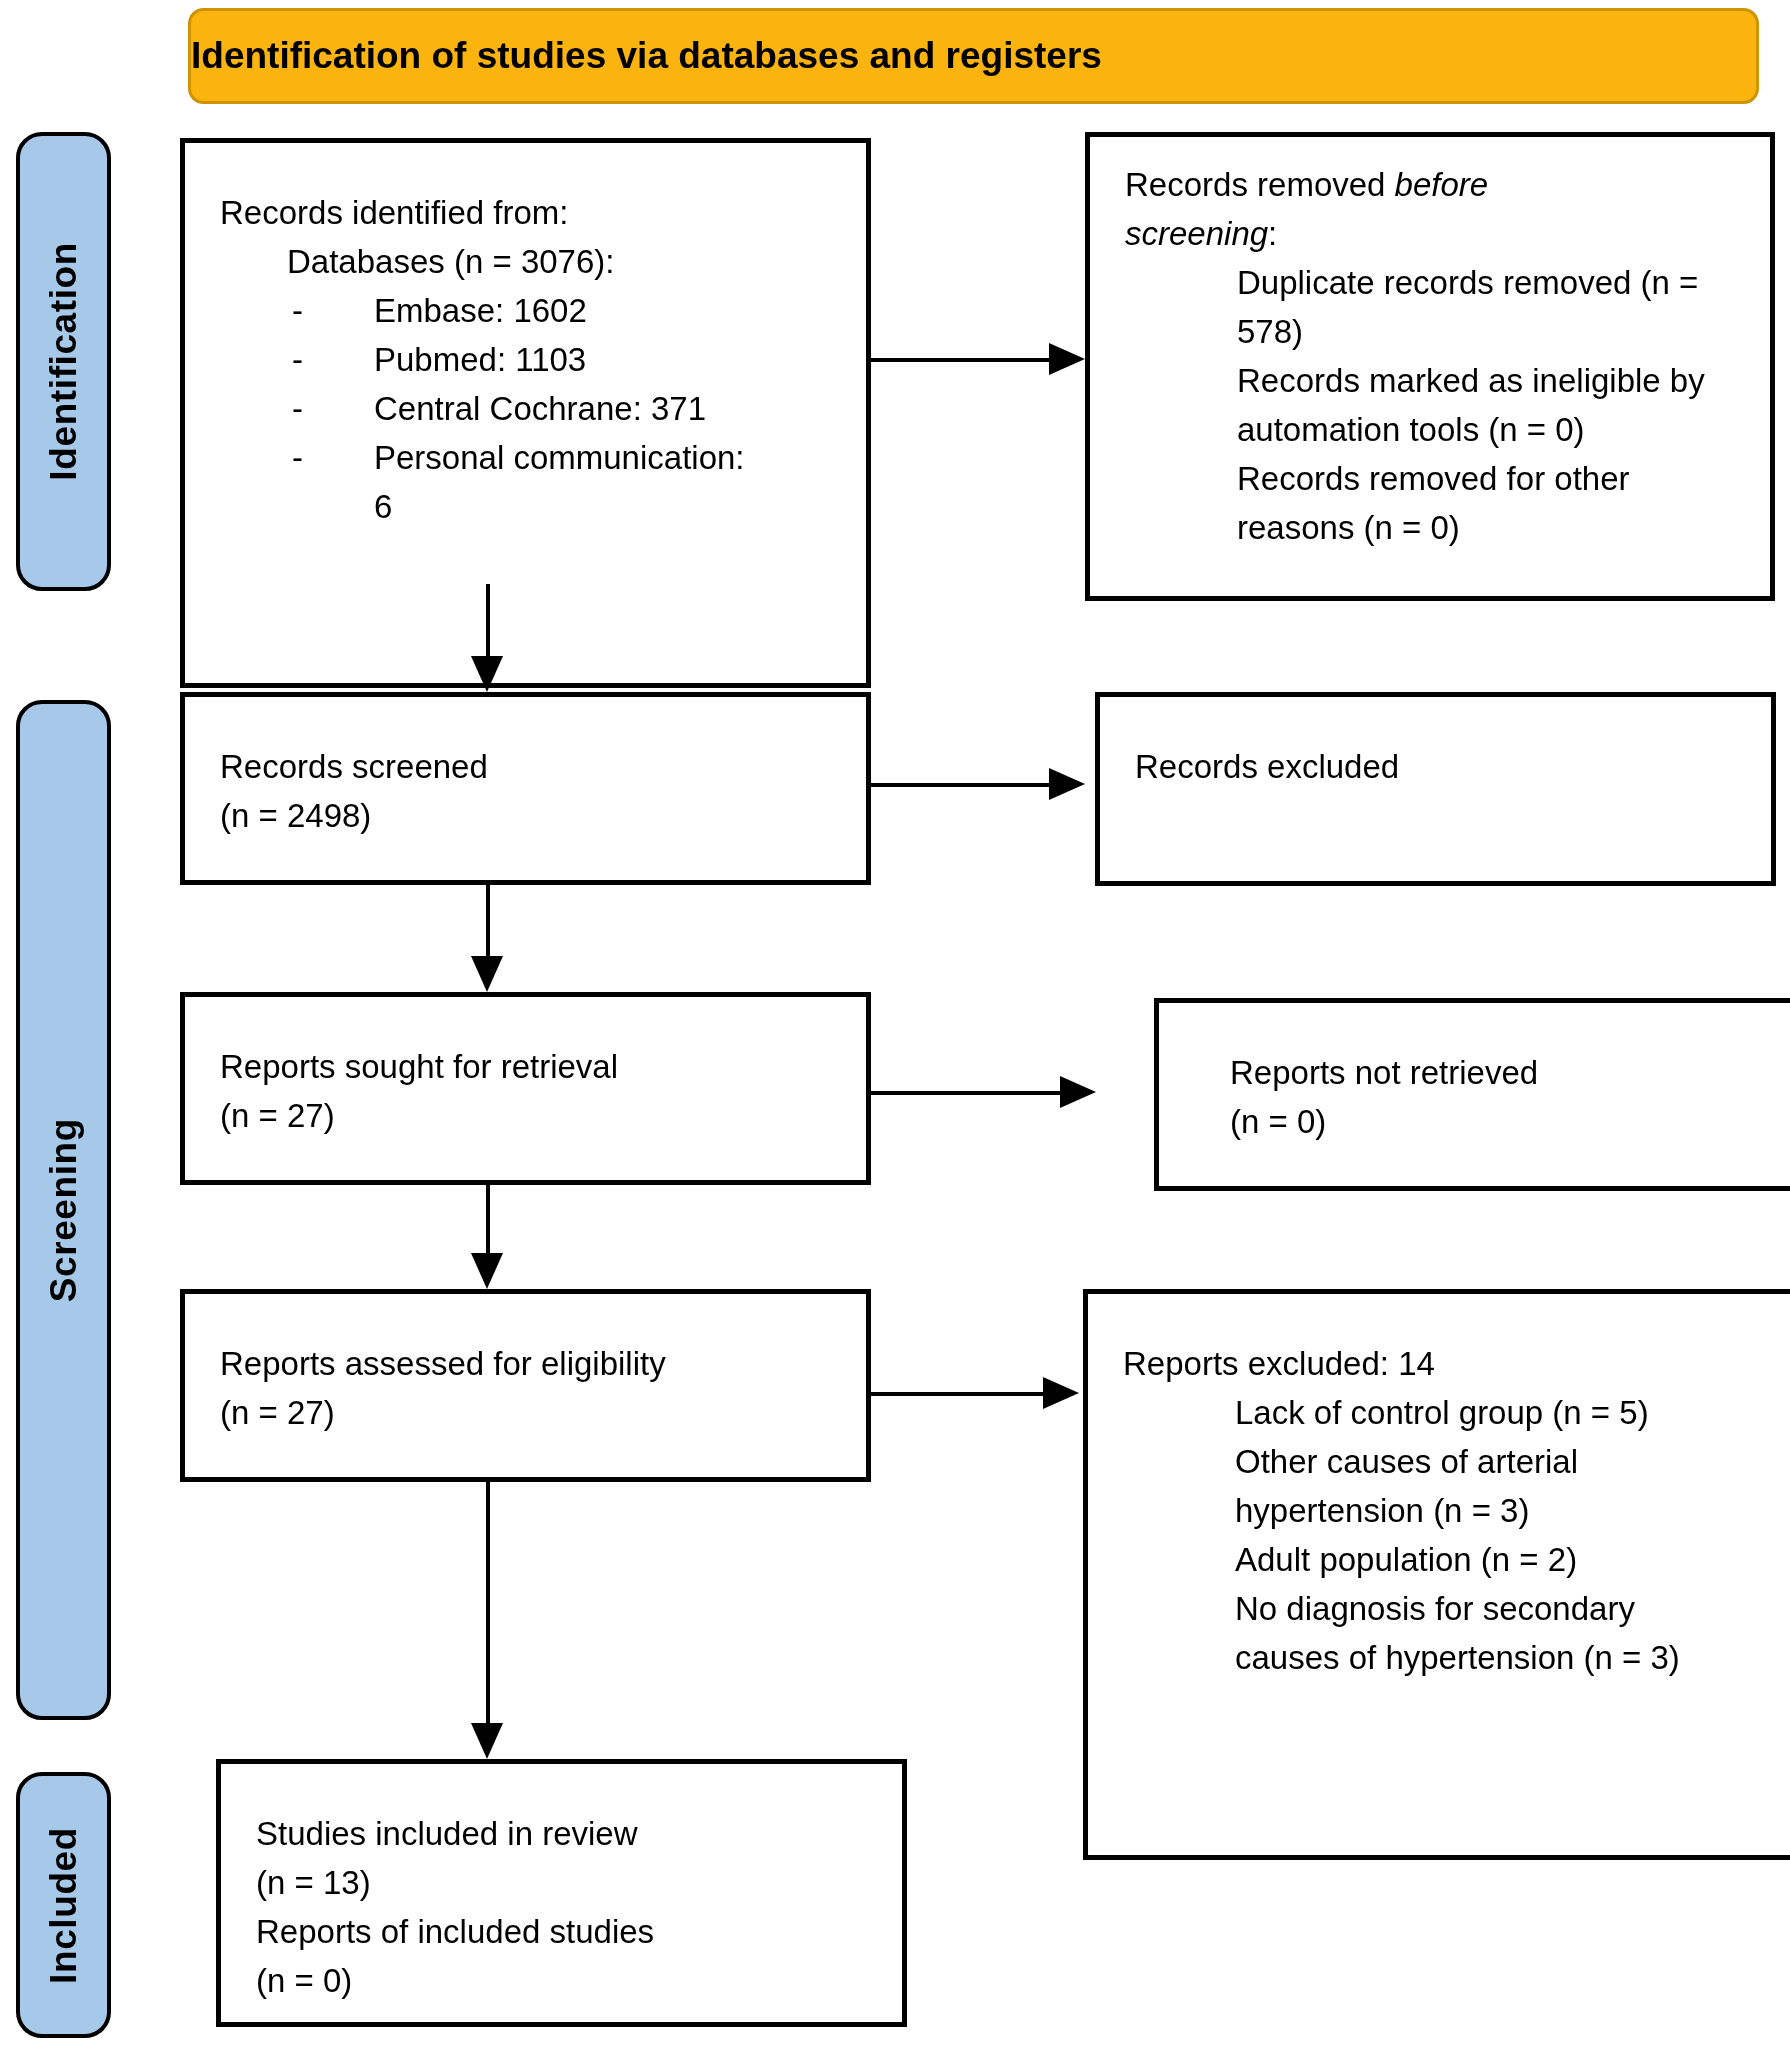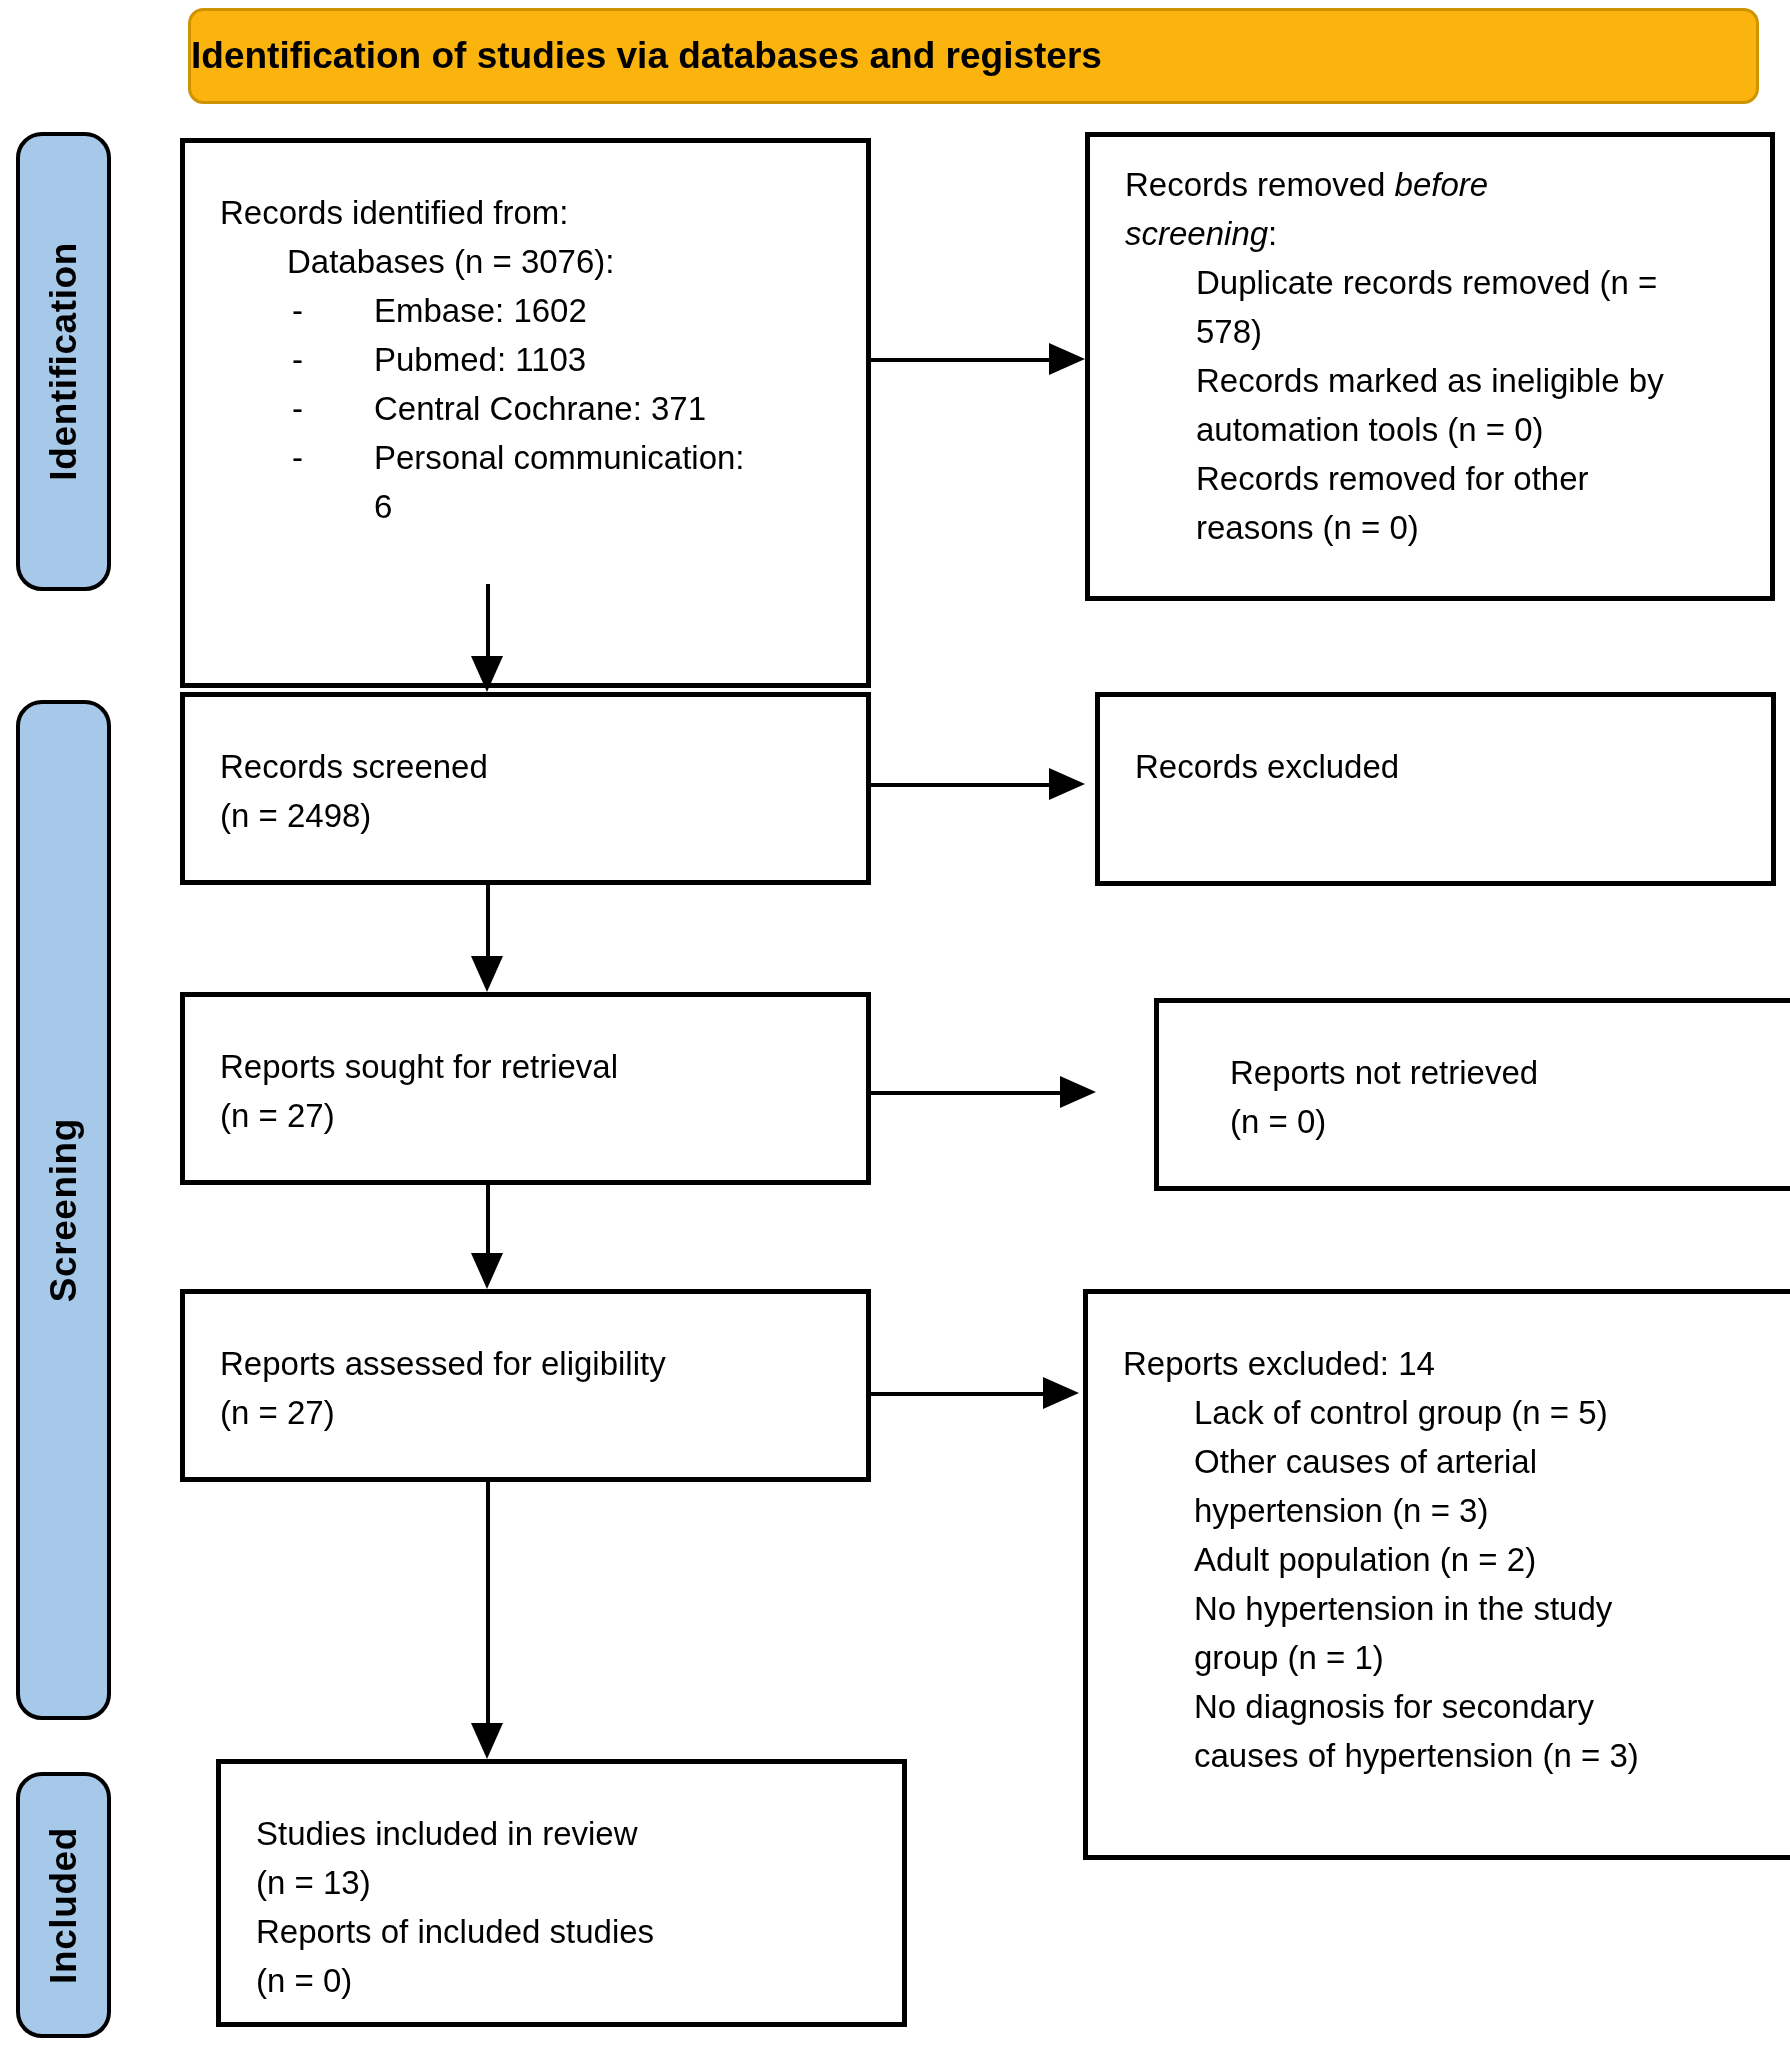--- a/index.html
+++ b/index.html
@@ -63,21 +63,21 @@
   #box-reports-sought{left:180px;top:992px;width:691px;height:193px;}
   #box-reports-not-retrieved{left:1154px;top:998px;width:673px;height:193px;padding-left:36px;}
   #box-reports-assessed{left:180px;top:1289px;width:691px;height:193px;}
   #box-reports-excluded{left:1083px;top:1289px;width:752px;height:571px;}
   #box-studies-included{left:180px;top:1759px;width:691px;height:268px;margin-left:36px;}
   
   .sub{margin-left:67px;}
   .brow{display:flex;margin-left:72px;}
   .dash{width:82px;flex:0 0 82px;}
   .btxt{max-width:372px;}
-  .ind-item{margin-left:71px;max-width:488px;}
+  .ind-item{margin-left:112px;max-width:488px;}
   .title-wrap{max-width:411px;}
   .it{font-style:italic;}
   
   .varrow{position:absolute;width:33px;}
   .varrow .shaft{position:absolute;left:14.8px;top:0;width:4.5px;height:calc(100% - 33px);background:var(--line);}
   .varrow .head{position:absolute;left:0;bottom:0;width:0;height:0;
     border-left:16.7px solid transparent;border-right:16.7px solid transparent;
     border-top:36px solid var(--line);}
   .harrow{position:absolute;height:33px;}
   .harrow .shaft{position:absolute;left:0;top:14.8px;height:4.5px;width:calc(100% - 33px);background:var(--line);}
@@ -177,21 +177,20 @@
       <div>(n = 27)</div>
     </div>
   </div>
 
   <div class="box" id="box-reports-excluded">
     <div class="inner">
       <div>Reports excluded: 14</div>
       <div class="ind-item">Lack of control group (n = 5)</div>
       <div class="ind-item">Other causes of arterial hypertension (n = 3)</div>
       <div class="ind-item">Adult population (n = 2)</div>
-      <div class="ind-item">No hypertension in the study group (n = 1)</div>
       <div class="ind-item">No diagnosis for secondary causes of hypertension (n = 3)</div>
     </div>
   </div>
 
   <div class="box" id="box-studies-included">
     <div class="inner">
       <div>Studies included in review</div>
       <div>(n = 13)</div>
       <div>Reports of included studies</div>
       <div>(n = 0)</div>

